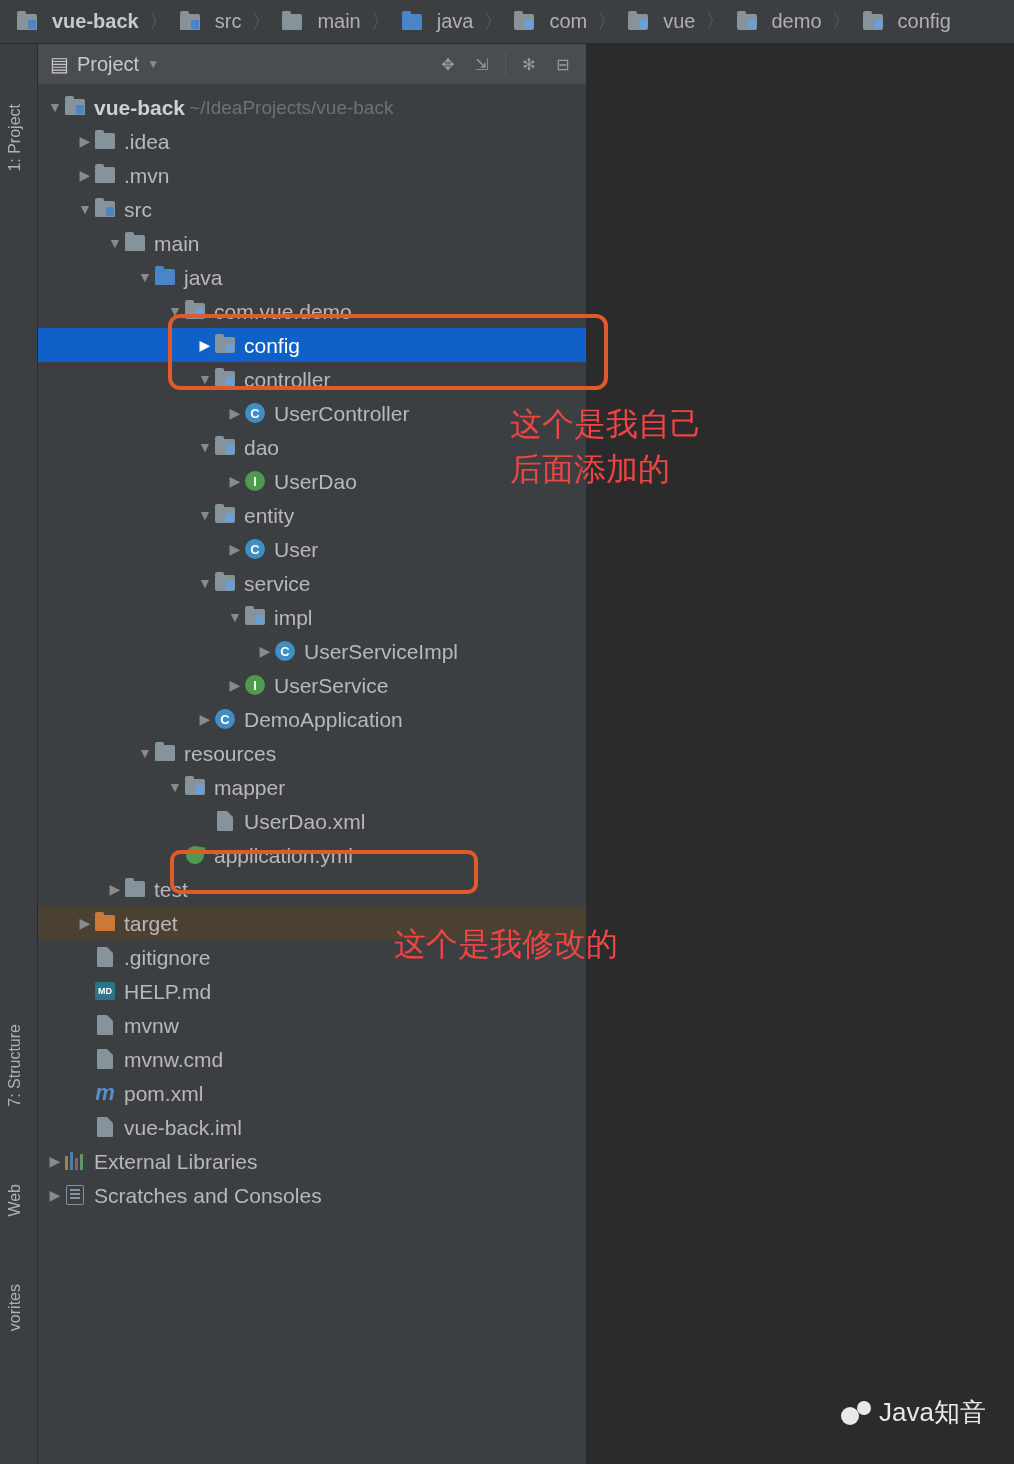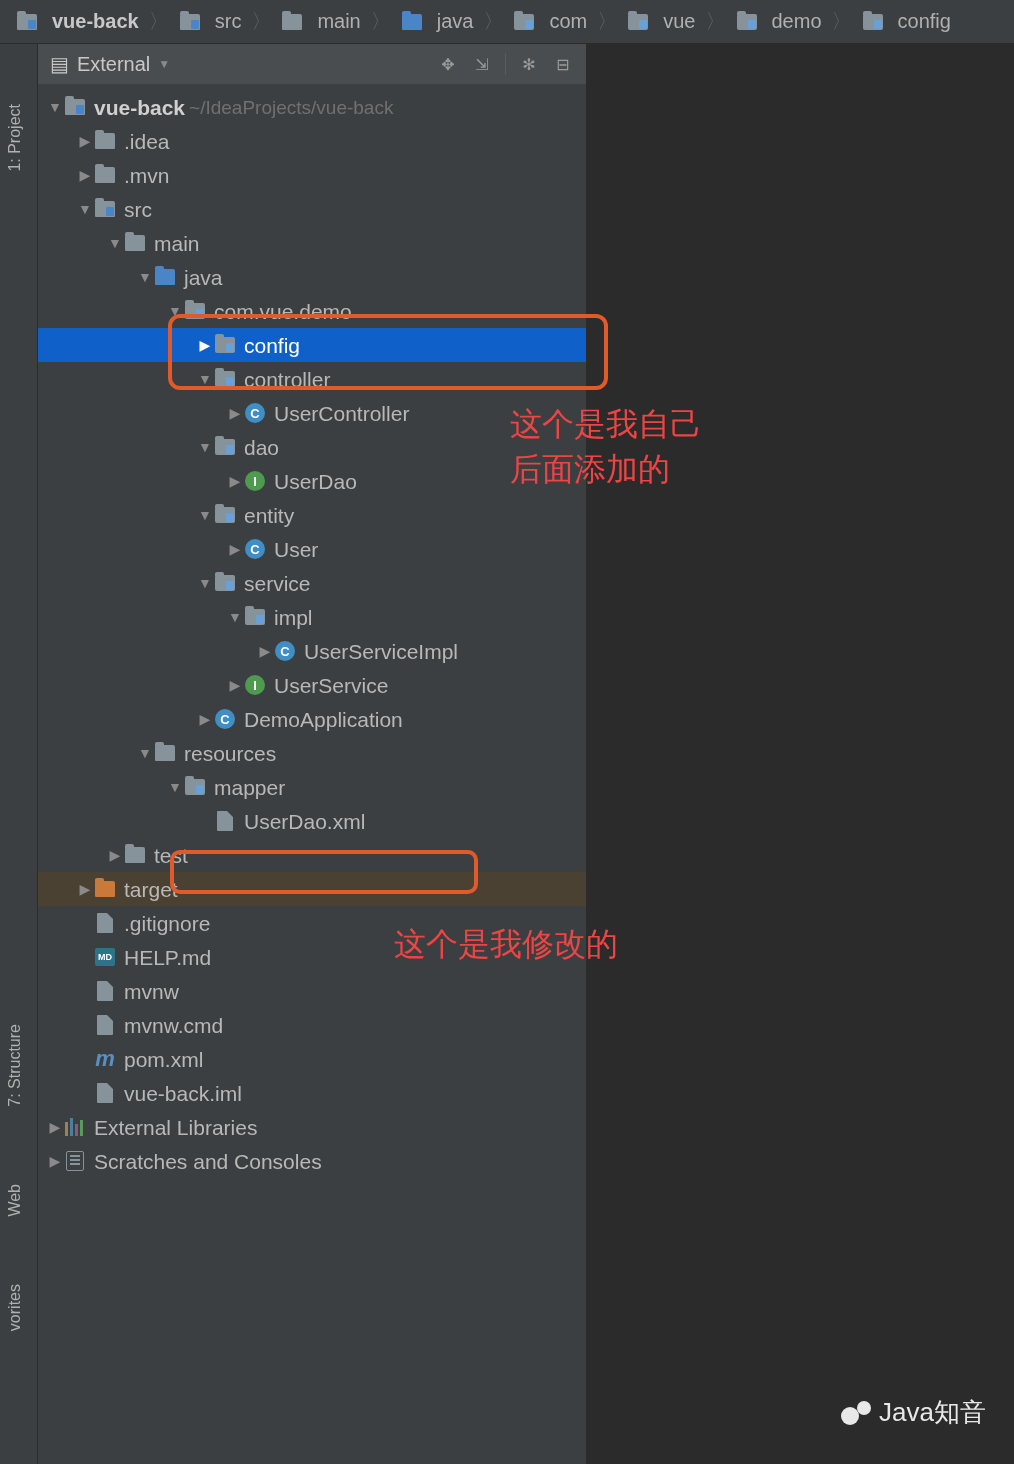--- a/index.html
+++ b/index.html
@@ -140,21 +140,21 @@
   <div class="tool-tab tab-project">1: Project</div>
   <div class="tool-tab tab-structure">7: Structure</div>
   <div class="tool-tab tab-web">Web</div>
   <div class="tool-tab tab-fav">vorites</div>
 </div>
 
 <div class="panel">
   <div class="panel-header">
     <div class="panel-title">
       <span>▤</span>
-      <span>External</span>
+      <span>Project</span>
       <span style="font-size:12px;color:#8a8a8a;">▼</span>
     </div>
     <div class="panel-tools">
       <span class="tool-ic">✥</span>
       <span class="tool-ic">⇲</span>
       <span class="divider"></span>
       <span class="tool-ic">✻</span>
       <span class="tool-ic">⊟</span>
     </div>
   </div>
@@ -307,20 +307,26 @@
           <span class="pkg"></span>
         </span>
         <span class="name">mapper</span>
       </div>
     <div class="row" style="padding-left:176px;">
         <span class="ic">
           <span class="file-ic"></span>
         </span>
         <span class="name">UserDao.xml</span>
       </div>
+    <div class="row" style="padding-left:146px;">
+        <span class="ic">
+          <span class="leaf"></span>
+        </span>
+        <span class="name">application.yml</span>
+      </div>
     <div class="row" style="padding-left:68px;">
         <span class="arrow">▶</span>
         <span class="ic">
           <span class="folder"></span>
         </span>
         <span class="name">test</span>
       </div>
     <div class="row tgt" style="padding-left:38px;">
         <span class="arrow">▶</span>
         <span class="ic">

